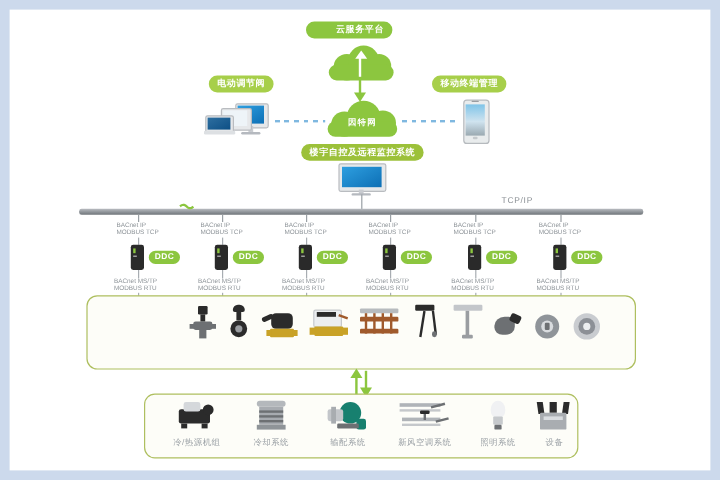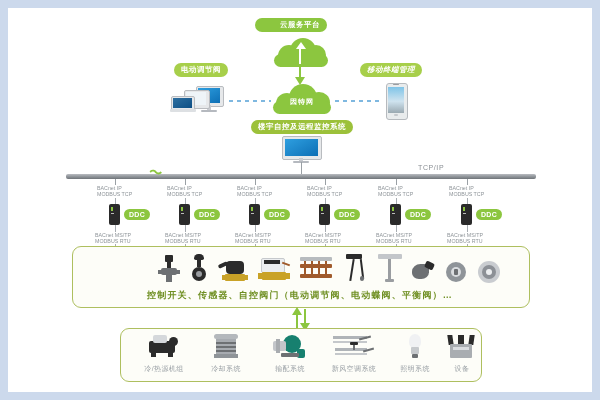--- a/index.html
+++ b/index.html
@@ -189,21 +189,21 @@
   <div class="dashlink" style="left:221px;top:92px;width:42px;"></div>
 
   <div class="cloudwrap cloud-inet" style="left:262px;top:73px;width:64px;height:34px;">
     <div class="cloud" style="left:6px;top:12px;width:22px;height:21px;"></div>
     <div class="cloud" style="left:19px;top:3px;width:28px;height:27px;"></div>
     <div class="cloud" style="left:38px;top:11px;width:22px;height:21px;"></div>
     <div class="cloud" style="left:3px;top:20px;width:58px;height:13px;border-radius:7px;"></div>
     <div class="inet-text" style="left:0px;top:16px;">因特网</div>
   </div>
 
-  <div class="pill pill-mid" style="left:352px;top:55px;font-style:italic;">移动终端管理</div>
+  <div class="pill pill-mid" style="left:352px;top:55px;">移动终端管理</div>
 
   <div class="ic" style="left:378px;top:75px;width:20px;height:35px;">
     <div class="phone" style="left:0px;top:0px;width:20px;height:35px;"></div>
     <div class="phone-screen" style="left:2px;top:4px;width:16px;height:26px;"></div>
     <div class="gray" style="left:7px;top:1px;width:6px;height:1px;border-radius:1px;"></div>
     <div class="gray" style="left:8px;top:31px;width:4px;height:2px;border-radius:2px;background:#c5c9cc;"></div>
   </div>
 
   <div class="dashlink" style="left:327px;top:92px;width:48px;"></div>
 
@@ -388,21 +388,20 @@
     <div class="gray" style="left:0px;top:0px;width:20px;height:20px;border-radius:50%;background:#8f9499;"></div>
     <div class="wht" style="left:5px;top:5px;width:10px;height:10px;border-radius:50%;background:#d9dcdf;"></div>
     <div class="dgray" style="left:8px;top:7px;width:4px;height:6px;border-radius:1px;"></div>
   </div>
   <div class="ic" style="left:470px;top:253px;width:22px;height:22px;">
     <div class="gray" style="left:0px;top:0px;width:22px;height:22px;border-radius:50%;background:#c9ccd0;"></div>
     <div class="dgray" style="left:4px;top:4px;width:14px;height:14px;border-radius:50%;background:#8c9096;"></div>
     <div class="wht" style="left:8px;top:8px;width:6px;height:6px;border-radius:50%;"></div>
   </div>
 
-  <div class="midtext" style="left:0px;top:281px;">控制开关、传感器、自控阀门（电动调节阀、电动蝶阀、平衡阀）…</div>
 
   <div class="bidir" style="left:285px;top:301px;width:16px;height:20px;">
     <div class="vline" style="left:3px;top:4px;width:2px;height:16px;"></div>
     <div class="arrowup-g" style="left:-1px;top:-2px;"></div>
     <div class="vline" style="left:11px;top:0px;width:2px;height:16px;"></div>
     <div class="arrowdown-g" style="left:7px;top:14px;"></div>
   </div>
 
   <div class="botbox" style="left:112px;top:320px;width:362px;height:54px;"></div>
 

